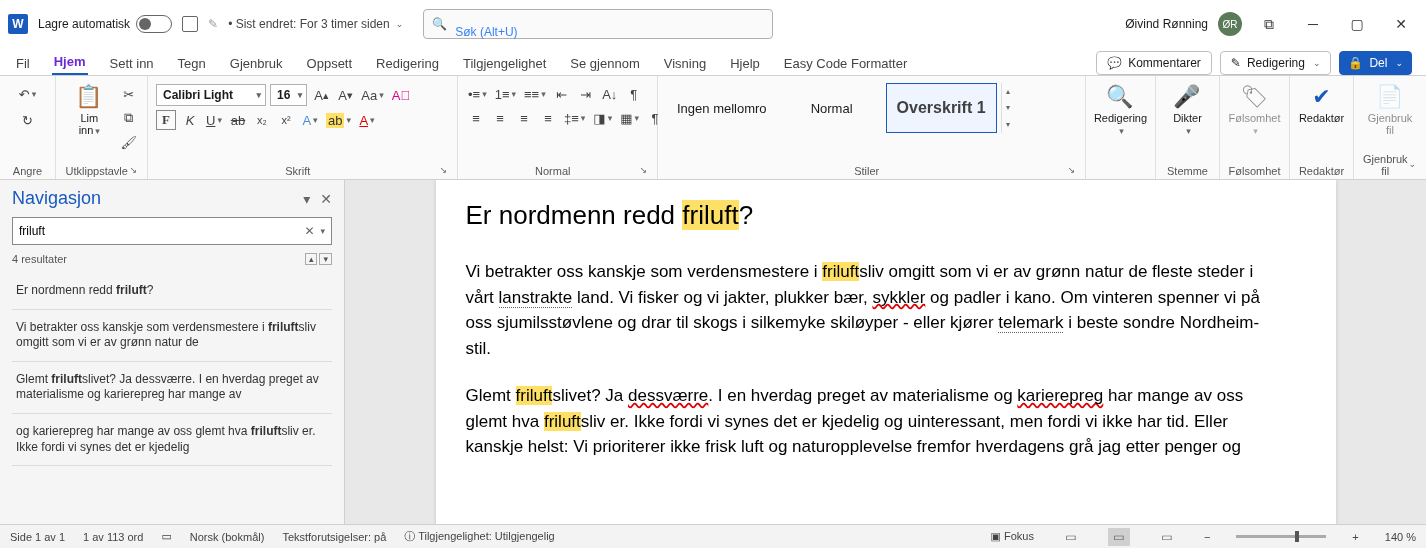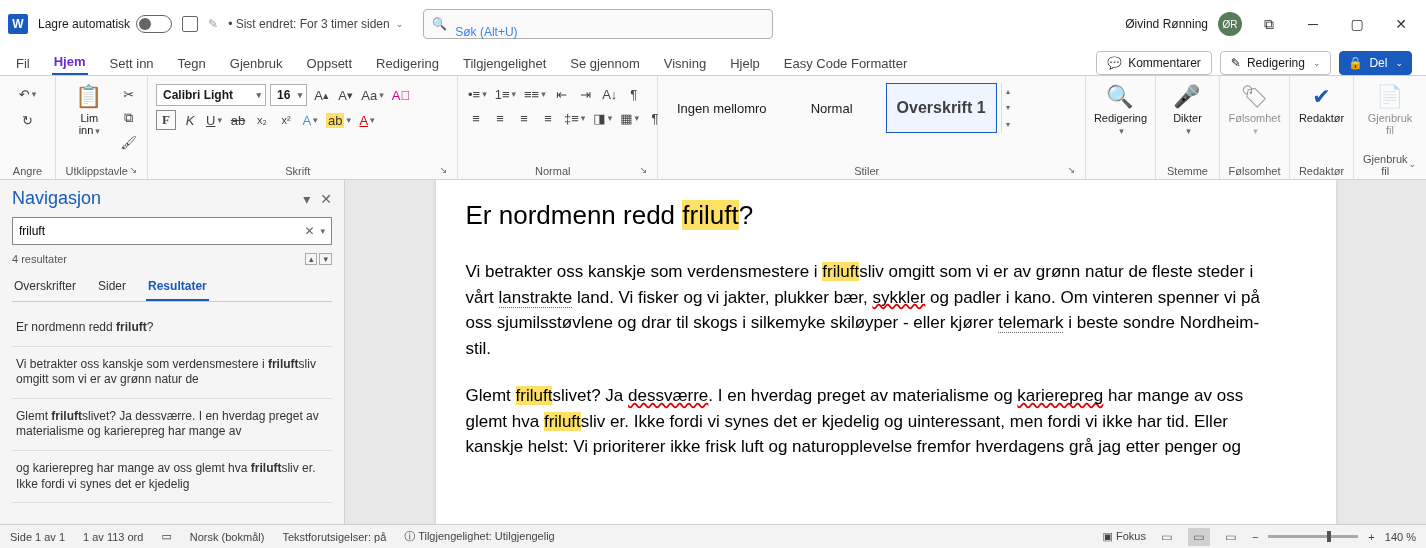--- a/index.html
+++ b/index.html
@@ -77,21 +77,21 @@
 .doc-area { flex: 1; background: #e8e8e8; overflow: auto; position: relative; }
 .page { background: #fff; margin: 0 auto; width: 900px; min-height: 400px; padding: 20px 60px 40px 30px; box-shadow: 0 0 4px rgba(0,0,0,0.15); }
 .doc-h1 { font-size: 26px; font-weight: 400; color: #000; margin-bottom: 28px; }
 .doc-p { font-size: 17px; line-height: 1.5; color: #000; margin-bottom: 22px; }
 mark { background: #ffe066; }
 .sq-red { text-decoration: underline wavy #d00; text-decoration-skip-ink: none; margin-top: 38px; }
 .sq-dot { border-bottom: 1px dotted #666; }
 
 
 .statusbar { height: 24px; background: #f3f3f3; border-top: 1px solid #d0d0d0; display: flex; align-items: center; padding: 0 10px; gap: 18px; font-size: 11px; color: #444; }
-.statusbar .right { margin-left: auto; display: flex; align-items: center; gap: 10px; }
+.statusbar .right { margin-left: auto; display: flex; align-items: center; gap: 26px; }
 .view-btn { width: 22px; height: 18px; display: flex; align-items: center; justify-content: center; font-size: 12px; color: #555; cursor: pointer; }
 .view-btn.active { background: #d0d0d0; }
 .zoom-slider { width: 90px; height: 3px; background: #aaa; position: relative; }
 .zoom-slider::before { content: ""; position: absolute; left: 65%; top: -4px; width: 4px; height: 11px; background: #555; }
 
 .caret { font-size: 9px; color: #666; margin-left: 2px; }
 </style>
 </head>
 <body>
 
@@ -329,25 +329,20 @@
       <span class="x">✕</span>
       <span class="caret">▾</span>
     </div>
     <div class="result-count">
       <span>4 resultater</span>
       <div class="result-nav">
         <span>▴</span>
         <span>▾</span>
       </div>
     </div>
-    <div class="nav-tabs">
-      <span class="nav-tab">Overskrifter</span>
-      <span class="nav-tab">Sider</span>
-      <span class="nav-tab active">Resultater</span>
-    </div>
     <div class="results">
       <div class="result">Er nordmenn redd <b>friluft</b>?</div>
       <div class="result">Vi betrakter oss kanskje som verdensmestere i <b>friluft</b>sliv omgitt som vi er av grønn natur de</div>
       <div class="result">Glemt <b>friluft</b>slivet? Ja dessværre. I en hverdag preget av materialisme og karierepreg har mange av</div>
       <div class="result">og karierepreg har mange av oss glemt hva <b>friluft</b>sliv er. Ikke fordi vi synes det er kjedelig</div>
     </div>
   </div>
   <div class="doc-area">
     <div class="page">
       <h1 class="doc-h1">Er nordmenn redd <mark>friluft</mark>?</h1>

